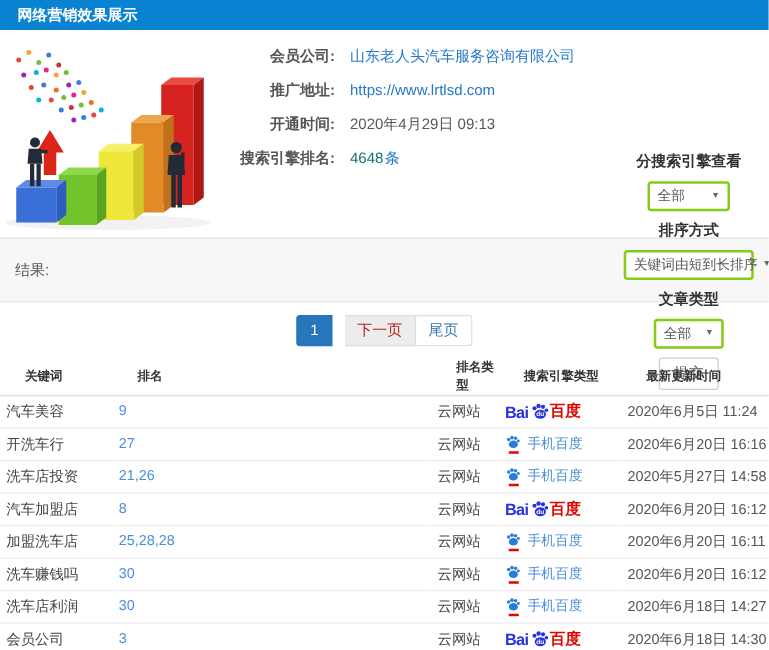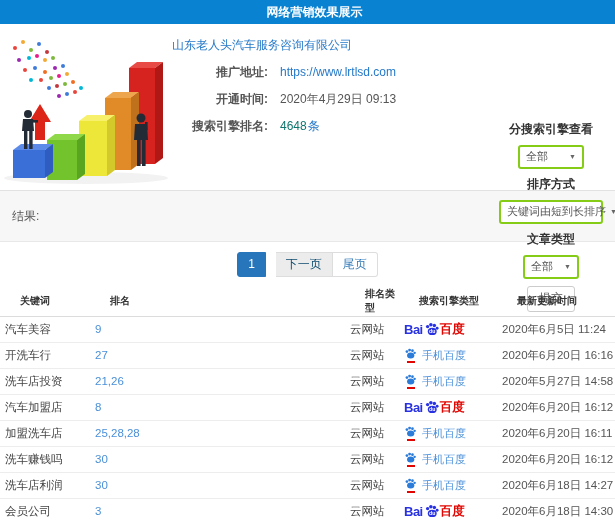--- a/index.html
+++ b/index.html
@@ -2,21 +2,21 @@
 <html><head>
 <meta charset="utf-8">
 <style>
   * { box-sizing: border-box; margin: 0; padding: 0; }
   html,body { width:615px; height:520px; overflow:hidden; background:#fff;
     font-family:"Liberation Sans","DejaVu Sans",sans-serif; }
   .page { width:615px; height:520px; position:relative; background:#fff; }
 
   
   .header-bar { height:24px; background:#0a82d2; color:#fff;
-    font-size:12px; font-weight:bold; line-height:24px; padding-left:14px;text-align:center; }
+    font-size:12px; font-weight:bold; line-height:24px; padding-left:14px; }
 
   
   .info-section { display:flex; align-items:flex-start; height:166px; }
   .illustration { width:172px; height:160px; flex:0 0 172px; margin-top:4px; }
   .info-list { margin-top:12px; font-size:12px; }
   .info-row { display:flex; align-items:center; height:18px; margin-bottom:9px; }
   .info-label { display:inline-block; width:96px; text-align:right;
     font-weight:bold; color:#555; margin-right:12px; white-space:nowrap; }
   .link { color:#2579c9; text-decoration:none; cursor:pointer; }
   .plain-val { color:#555; }
@@ -38,21 +38,21 @@
   .submit-btn { height:26px; padding:0 11px; background:#fff; border:1px solid #ccc;
     border-radius:3px; font-size:12px; color:#555; cursor:pointer;
     font-family:inherit; }
 
   
   .pagination-wrap { height:44px; display:flex; align-items:center; justify-content:center; }
   .page-item { height:25px; line-height:23px; padding:0 10px; font-size:12px;
     border:1px solid #ddd; cursor:pointer; }
   .page-current { background:#2775bb; border-color:#2775bb; color:#fff;
     border-radius:3px 0 0 3px; }
-  .page-next { background:#ececec; color:#0c4a6e; border-left:none;margin-left:10px; }
+  .page-next { background:#ececec; color:#b91c1c; border-left:none;margin-left:10px; }
   .page-last { background:#fff; color:#337ab7; border-left:none;
     border-radius:0 3px 3px 0; }
 
   
   table { width:100%; border-collapse:collapse; table-layout:fixed; }
   th { text-align:left; font-size:10px; font-weight:bold; color:#333;
     height:30px; border-bottom:1px solid #dcdcdc; padding-left:20px; }
   td { height:26px; font-size:11.5px; color:#444; border-bottom:1px solid #ededed;
     padding-left:5px; white-space:nowrap; overflow:hidden; }
   td.rank-cell { color:#4a90d9; cursor:pointer; }
@@ -152,20 +152,21 @@
           <path d="M134,96 h12 l1,16 h-14 z"></path>
           <rect x="136" y="112" width="3.6" height="26"></rect>
           <rect x="141" y="112" width="3.6" height="26"></rect>
           <rect x="144" y="94" width="2.6" height="8"></rect>
         </g>
       </svg>
     </div>
 
     <div class="info-list">
       <div class="info-row">
+        <span class="info-label">会员公司:</span>
         <a class="link">山东老人头汽车服务咨询有限公司</a>
       </div>
       <div class="info-row">
         <span class="info-label">推广地址:</span>
         <a class="link">https://www.lrtlsd.com</a>
       </div>
       <div class="info-row">
         <span class="info-label">开通时间:</span>
         <span class="plain-val">2020年4月29日 09:13</span>
       </div>

